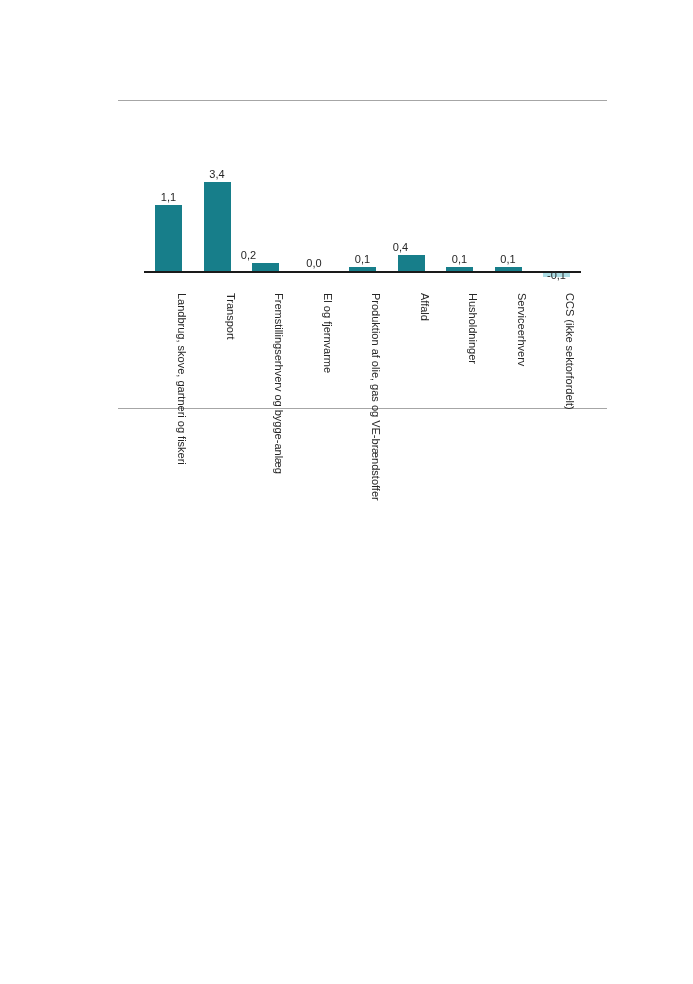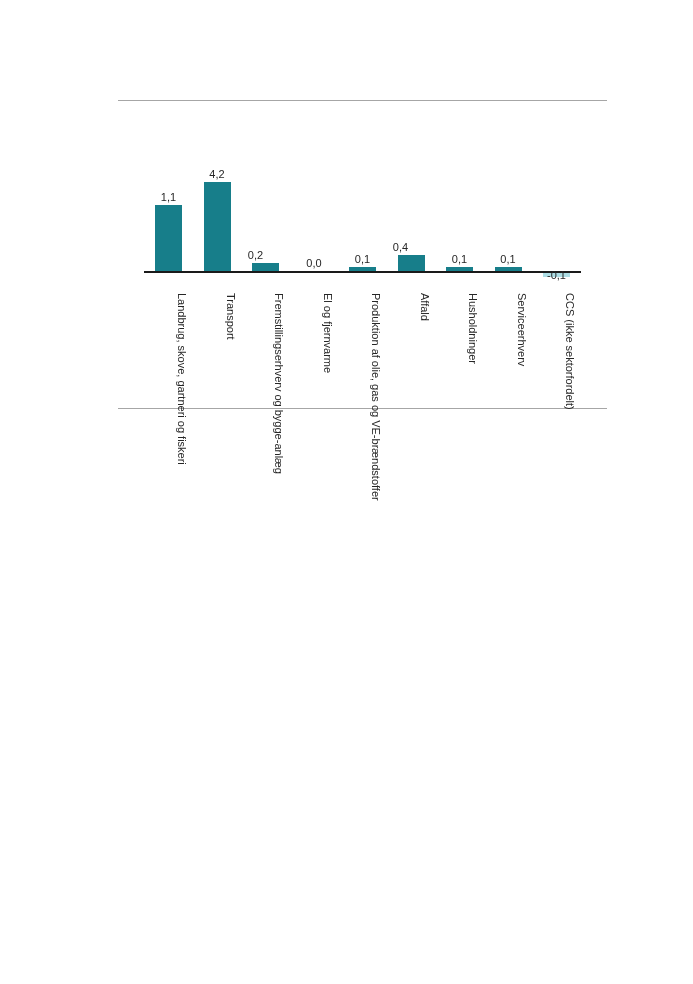--- a/index.html
+++ b/index.html
@@ -20,24 +20,24 @@
 
 <div class="page">
   <div class="rule" id="rule-top"></div>
   <div class="rule" id="rule-bottom"></div>
   <div class="axis"></div>
   <div id="bars">
       <div class="bar" style="left: 155px; width: 27px; top: 205.04px; height: 65.96px; background: rgb(23, 126, 138);"></div>
       <div class="vallabel" style="left: 143px; width: 51px; top: 191.04px;">1,1</div>
       <div class="catlabel" style="left: 149px; top: 293px; width: 39px;">Landbrug, skove, gartneri og fiskeri</div>
       <div class="bar" style="left: 203.5px; width: 27px; top: 181.76px; height: 89.24px; background: rgb(23, 126, 138);"></div>
-      <div class="vallabel" style="left: 191.5px; width: 51px; top: 167.76px;">4,2</div>
+      <div class="vallabel" style="left: 191.5px; width: 51px; top: 167.76px;">3,4</div>
       <div class="catlabel" style="left: 197.5px; top: 293px; width: 39px;">Transport</div>
       <div class="bar" style="left: 252px; width: 27px; top: 263.24px; height: 7.76px; background: rgb(23, 126, 138);"></div>
-      <div class="vallabel" style="left: 230px; width: 51px; top: 249.24px;">0,2</div>
+      <div class="vallabel" style="left: 223px; width: 51px; top: 249.24px;">0,2</div>
       <div class="catlabel" style="left: 246px; top: 293px; width: 39px;">Fremstillingserhverv og bygge-anlæg</div>
       <div class="vallabel" style="left: 288.5px; width: 51px; top: 257px;">0,0</div>
       <div class="catlabel" style="left: 294.5px; top: 293px; width: 39px;">El og fjernvarme</div>
       <div class="bar" style="left: 349px; width: 27px; top: 267.12px; height: 3.88px; background: rgb(23, 126, 138);"></div>
       <div class="vallabel" style="left: 337px; width: 51px; top: 253.12px;">0,1</div>
       <div class="catlabel" style="left: 343px; top: 293px; width: 39px;">Produktion af olie, gas og VE-brændstoffer</div>
       <div class="bar" style="left: 397.5px; width: 27px; top: 255.48px; height: 15.52px; background: rgb(23, 126, 138);"></div>
       <div class="vallabel" style="left: 375px; width: 51px; top: 241.48px;">0,4</div>
       <div class="catlabel" style="left: 391.5px; top: 293px; width: 39px;">Affald</div>
       <div class="bar" style="left: 446px; width: 27px; top: 267.12px; height: 3.88px; background: rgb(23, 126, 138);"></div>

